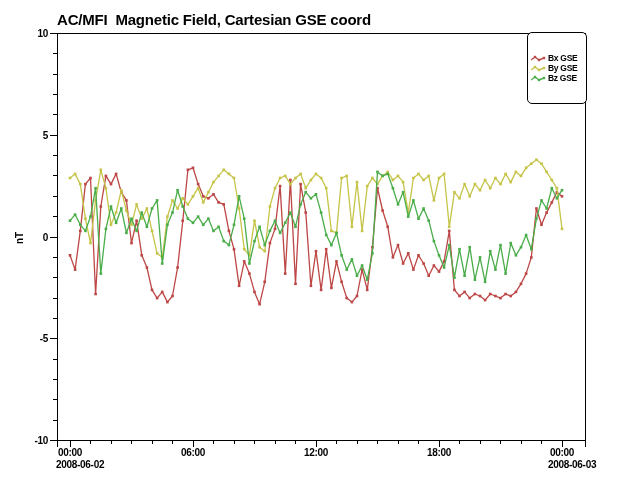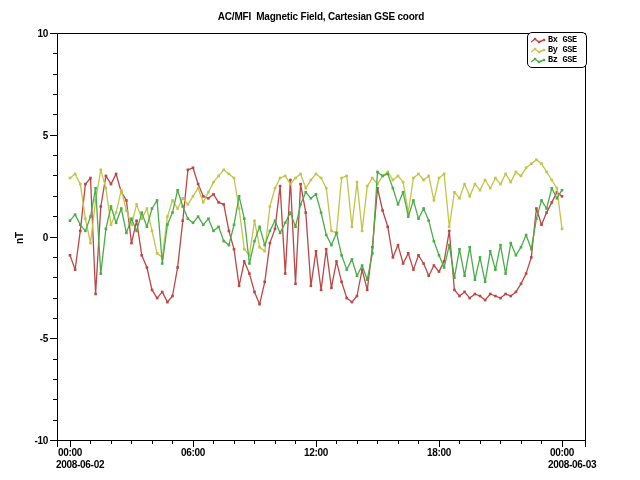--- a/index.html
+++ b/index.html
@@ -1,36 +1,36 @@
 <!DOCTYPE html>
 <html><head>
 <meta charset="utf-8">
 <style>
   html,body{margin:0;padding:0;background:#fff;}
   .figure{
     position:relative;width:640px;height:480px;background:#ffffff;
     font-family:"Liberation Sans",sans-serif;color:#000;overflow:hidden;
   }
   .chart-title{
-    position:absolute;left:57px;top:11px;width:528px;text-align:center;
-    font-size:10px;font-weight:700;letter-spacing:-0.2px;white-space:pre;
+    position:absolute;left:57px;top:11px;width:528px;text-align:left;
+    font-size:15px;font-weight:700;letter-spacing:-0.2px;white-space:pre;
   }
   .y-axis-label{
     position:absolute;left:14px;top:244px;font-size:10px;font-weight:700;
     transform:rotate(-90deg);transform-origin:0 0;white-space:nowrap;
   }
   .plot-svg{position:absolute;left:0;top:0;}
   .tick-label{
     font-family:"Liberation Sans",sans-serif;font-size:10px;font-weight:700;
     letter-spacing:-0.3px;fill:#000;
   }
   .legend{
     position:absolute;left:527px;top:32px;width:52px;
     border:1px solid #000;border-radius:5px;background:#fff;
-    padding:2px 3px;display:flex;flex-direction:column;justify-content:center;font-family:Liberation Mono, monospace;
+    padding:20px 3px;display:flex;flex-direction:column;justify-content:center;
   }
   .legend-row{display:flex;align-items:center;gap:2px;height:10px;}
   .legend-sample{flex:0 0 auto;}
   .legend-label{font-size:8.5px;font-weight:700;letter-spacing:-0.3px;white-space:nowrap;}
 </style>
 </head>
 <body>
 
 <div class="figure">
   <div class="chart-title">AC/MFI  Magnetic Field, Cartesian GSE coord</div>

